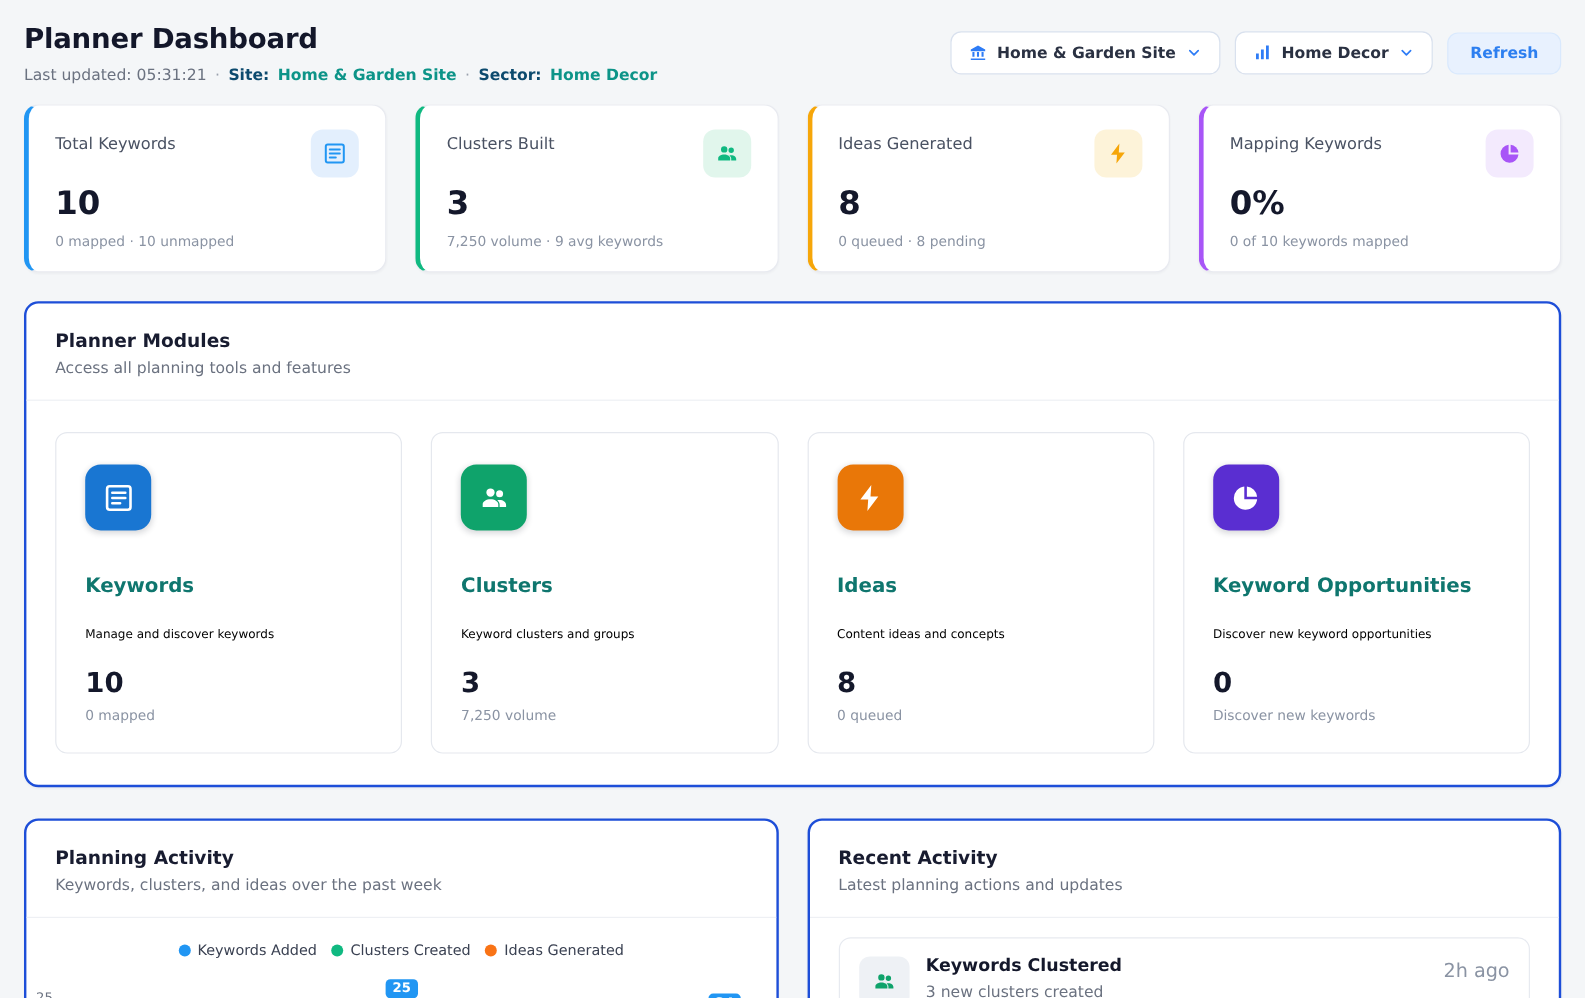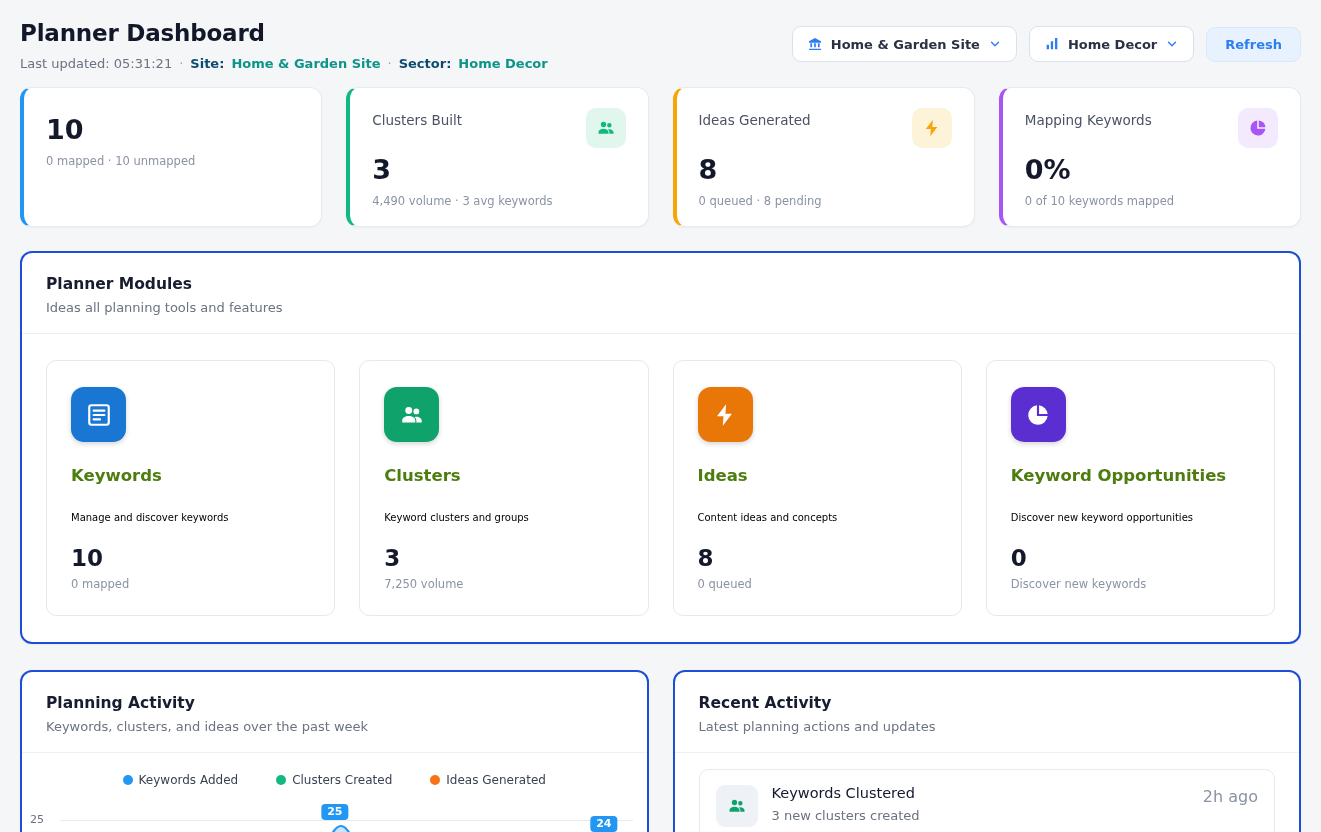--- a/index.html
+++ b/index.html
@@ -56,50 +56,50 @@
   .card-head { padding:22px 24px 18px; border-bottom:1px solid #eef0f4; }
   .card-title { font-size:15.5px; font-weight:700; color:#181c30; }
   .card-sub { font-size:13px; color:#6b7280; margin-top:7px; }
 
   
   .modules-grid { display:grid; grid-template-columns:repeat(4,1fr); gap:24px; padding:26px 24px; }
   .module-card { border:1px solid #e5e8ee; border-radius:10px; padding:26px 24px 24px; cursor:pointer; background:#fff; }
   .module-icon { width:55px; height:55px; border-radius:13px; background:var(--mcolor); color:#fff;
     display:flex; align-items:center; justify-content:center; box-shadow:0 2px 5px rgba(16,24,40,.18); }
   .module-icon svg { width:26px; height:26px; }
-  .module-title { font-size:16.5px; font-weight:700; color:#4d7c0f; margin-top:24px; }
+  .module-title { font-size:16.5px; font-weight:700; color:#0f766e; margin-top:36px; }
   .module-desc { font-size:10px; color:#000000; margin-top:27px; }
   .module-value { font-size:23px; font-weight:700; color:#14182b; margin-top:22px; }
   .module-detail { font-size:11.5px; color:#8a93a3; margin-top:6px; }
 
   
   .bottom-row { display:grid; grid-template-columns:1fr 1fr; gap:24px; margin-top:26px; }
   .panel { height:340px; overflow:hidden; }
 
-  .legend { display:flex; justify-content:center; gap:38px; padding:20px 10px 0; }
+  .legend { display:flex; justify-content:center; gap:12px; padding:20px 10px 0; }
   .legend-item { display:flex; align-items:center; gap:6px; font-size:12px; color:#3a4152; }
   .legend-dot { width:10px; height:10px; border-radius:50%; background:var(--dot); }
 
   .chart { position:relative; margin-top:16px; height:120px; padding-left:38px; }
   .ytick { position:absolute; left:8px; top:10px; font-size:11px; color:#6b7280; }
   .gridline { position:absolute; left:38px; right:14px; top:17px; border-top:1px solid #e7eaef; }
   .chart-svg { position:absolute; left:38px; right:14px; top:0; height:120px; width:calc(100% - 52px); }
   .point-badge { position:absolute; transform:translateX(-50%);
     background:#2196f3; color:#fff; font-size:11px; font-weight:700;
     padding:1px 6px 2px; border-radius:4px; }
   .badge-a { left:calc(38px + (100% - 52px) * 0.48); top:1px; }
   .badge-b { left:calc(38px + (100% - 52px) * 0.95); top:13px; }
 
   .activity-item { margin:16px 24px; border:1px solid #e7eaf0; border-radius:10px;
     padding:15px 16px; display:flex; gap:14px; align-items:flex-start; background:#fff; }
   .item-icon { width:42px; height:42px; border-radius:9px; background:#eef1f5; color:#0fa36b;
     display:flex; align-items:center; justify-content:center; flex:0 0 auto; }
   .item-icon svg { width:20px; height:20px; }
   .item-text { flex:1; }
-  .item-title { font-size:14.5px; font-weight:400; color:#14182b; }
+  .item-title { font-size:14.5px; font-weight:700; color:#14182b; }
   .item-desc { font-size:13px; color:#6b7280; margin-top:7px; }
   .item-time { font-size:16px; color:#8a93a3; padding-top:2px; }
 </style>
 </head>
 <body>
 
 <div class="page">
 
   <div class="header-row">
     <div>
@@ -141,35 +141,44 @@
             </svg>
         </span>
       </button>
       <button class="refresh-btn">Refresh</button>
     </div>
   </div>
 
   <div class="stats-row">
 
     <div class="stat-card" style="--accent: #2196f3;">
+      <div class="stat-top">
+        <div class="stat-label">Total Keywords</div>
+        <div class="stat-icon tint0">
+          <svg viewBox="0 0 24 24" fill="none" stroke="currentColor" stroke-width="2" stroke-linecap="round" stroke-linejoin="round">
+              <path d="M5 3h14a2 2 0 0 1 2 2v14a2 2 0 0 1-2 2H5a2 2 0 0 1-2-2V5a2 2 0 0 1 2-2z"></path>
+              <path d="M7 8h10M7 12h10M7 16h6"></path>
+            </svg>
+        </div>
+      </div>
       <div class="stat-value">10</div>
       <div class="stat-detail">0 mapped · 10 unmapped</div>
     </div>
 
     <div class="stat-card" style="--accent: #10b981;">
       <div class="stat-top">
         <div class="stat-label">Clusters Built</div>
         <div class="stat-icon tint1">
           <svg viewBox="0 0 24 24" fill="currentColor">
               <path d="M9 11a3.2 3.2 0 1 0 0-6.4A3.2 3.2 0 0 0 9 11zm7 .4a2.7 2.7 0 1 0 0-5.4 2.7 2.7 0 0 0 0 5.4zM9 13c-3.2 0-6 1.6-6 3.9V19h12v-2.1c0-2.3-2.8-3.9-6-3.9zm7 .6c-.6 0-1.2.07-1.8.2 1.2.9 1.8 2 1.8 3.1V19h5v-1.7c0-2.1-2.3-3.7-5-3.7z"></path>
             </svg>
         </div>
       </div>
       <div class="stat-value">3</div>
-      <div class="stat-detail">4,490 volume · 3 avg keywords</div>
+      <div class="stat-detail">7,250 volume · 9 avg keywords</div>
     </div>
 
     <div class="stat-card" style="--accent: #f6a609;">
       <div class="stat-top">
         <div class="stat-label">Ideas Generated</div>
         <div class="stat-icon tint2">
           <svg viewBox="0 0 24 24" fill="currentColor">
               <path d="M13 2 4.6 13.2h6L10 22l8.4-11.2h-6L13 2z"></path>
             </svg>
         </div>
@@ -189,21 +198,21 @@
         </div>
       </div>
       <div class="stat-value">0%</div>
       <div class="stat-detail">0 of 10 keywords mapped</div>
     </div>
   </div>
 
   <div class="card modules-card">
     <div class="card-head">
       <div class="card-title">Planner Modules</div>
-      <div class="card-sub">Ideas all planning tools and features</div>
+      <div class="card-sub">Access all planning tools and features</div>
     </div>
     <div class="modules-grid">
 
       <div class="module-card" style="--mcolor: #1976d2;">
         <div class="module-icon">
           <svg viewBox="0 0 24 24" fill="none" stroke="currentColor" stroke-width="2" stroke-linecap="round" stroke-linejoin="round">
               <path d="M5 3h14a2 2 0 0 1 2 2v14a2 2 0 0 1-2 2H5a2 2 0 0 1-2-2V5a2 2 0 0 1 2-2z"></path>
               <path d="M7 8h10M7 12h10M7 16h6"></path>
             </svg>
         </div>

